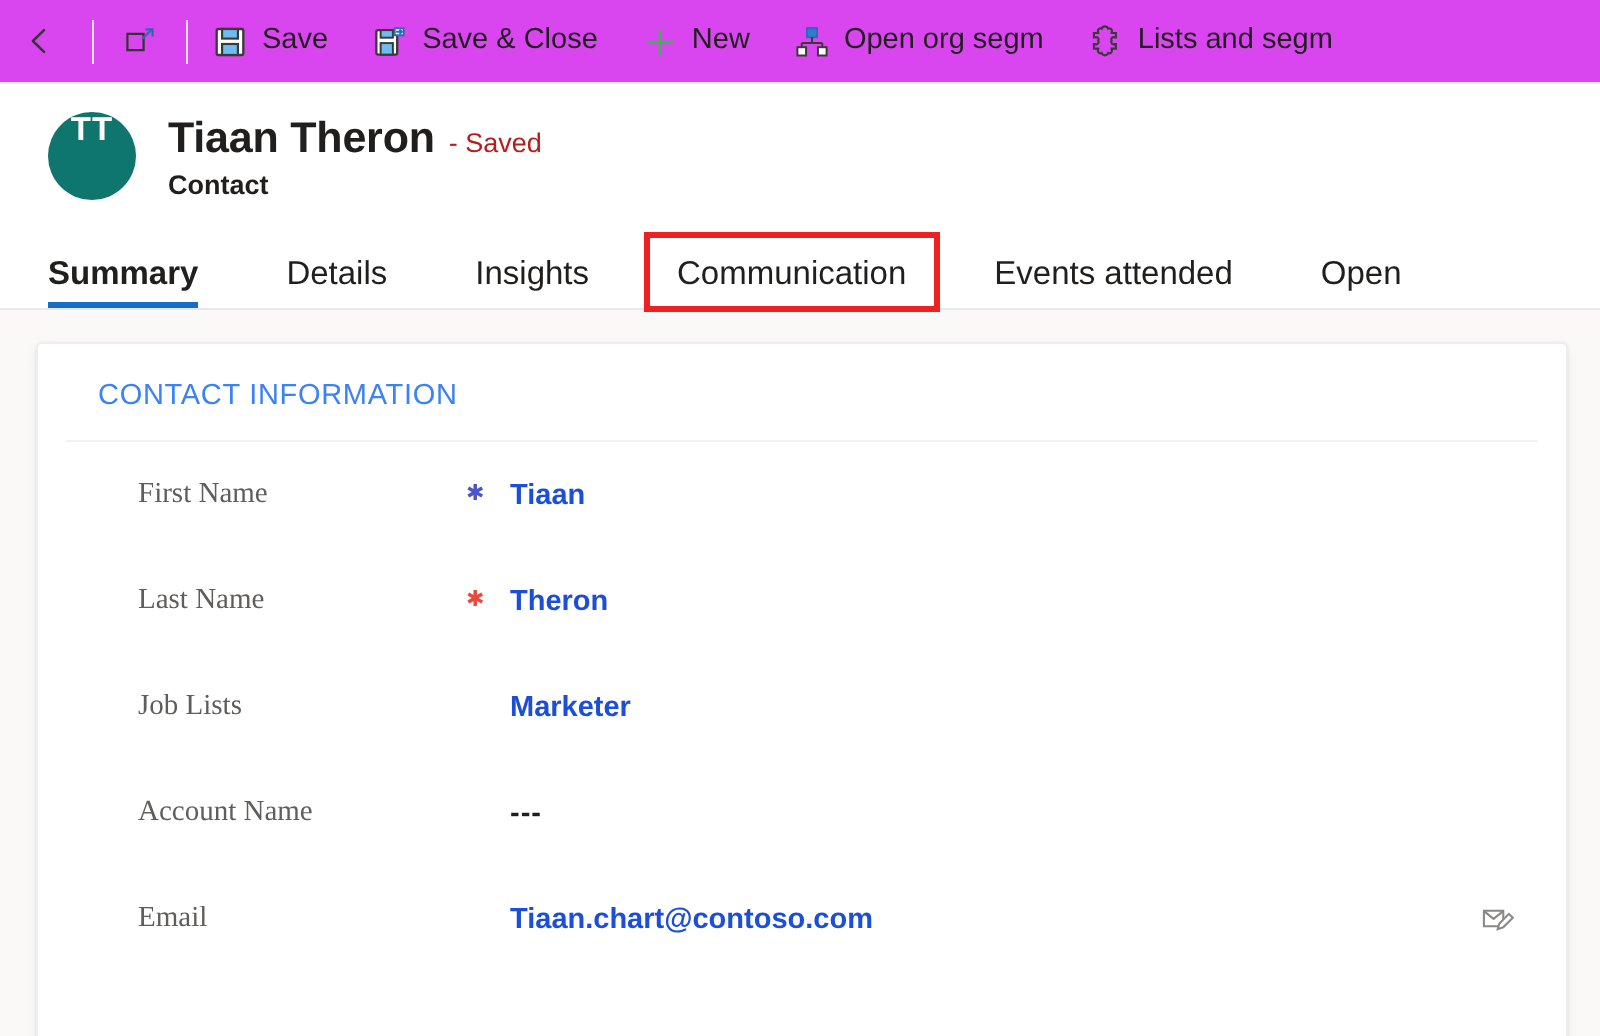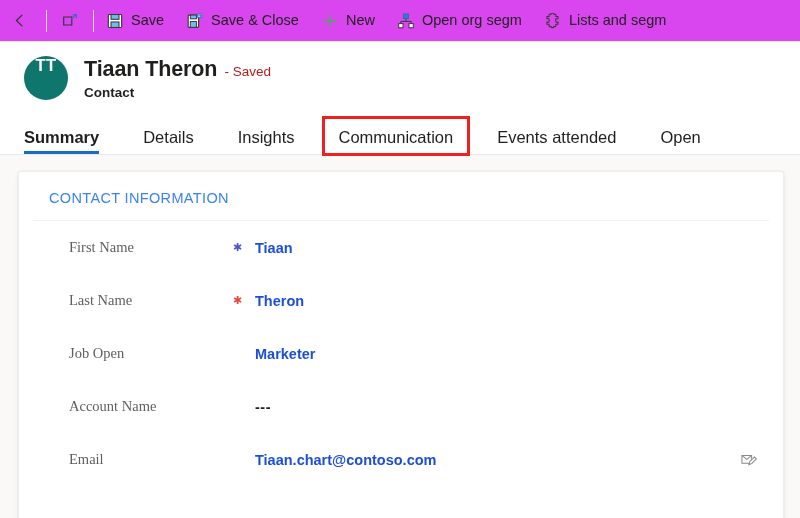--- a/index.html
+++ b/index.html
@@ -312,21 +312,21 @@
     </div>
 
     <div class="field-row">
       <div class="field-label">Last Name</div>
       <div class="req red">✱</div>
       <div class="field-value">Theron</div>
       <div class="field-action"></div>
     </div>
 
     <div class="field-row">
-      <div class="field-label">Job Open</div>
+      <div class="field-label">Job Lists</div>
       <div class="req"></div>
       <div class="field-value">Marketer</div>
       <div class="field-action"></div>
     </div>
 
     <div class="field-row">
       <div class="field-label">Account Name</div>
       <div class="req"></div>
       <div class="field-value empty">---</div>
       <div class="field-action"></div>

